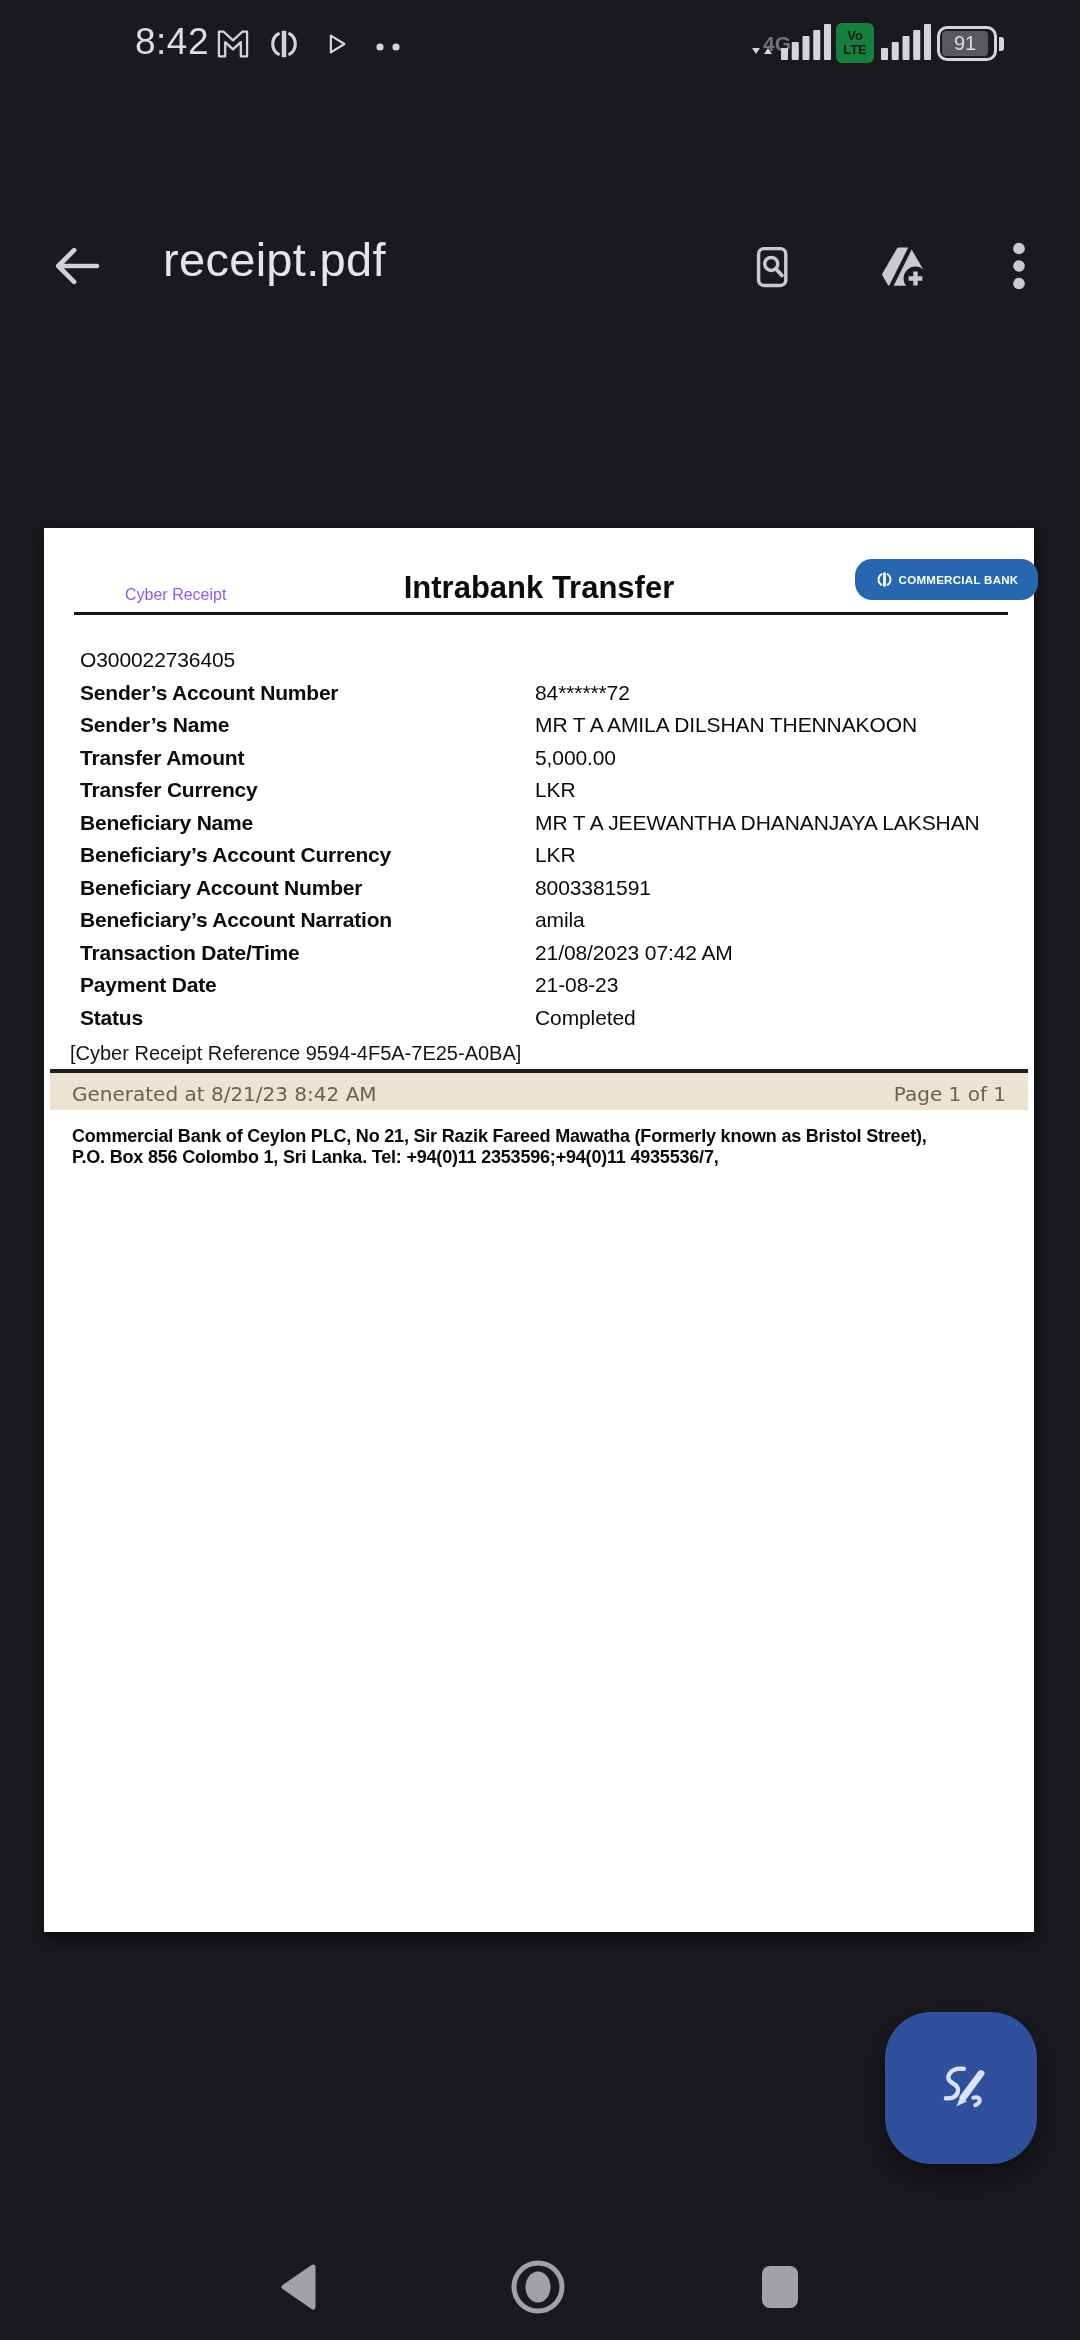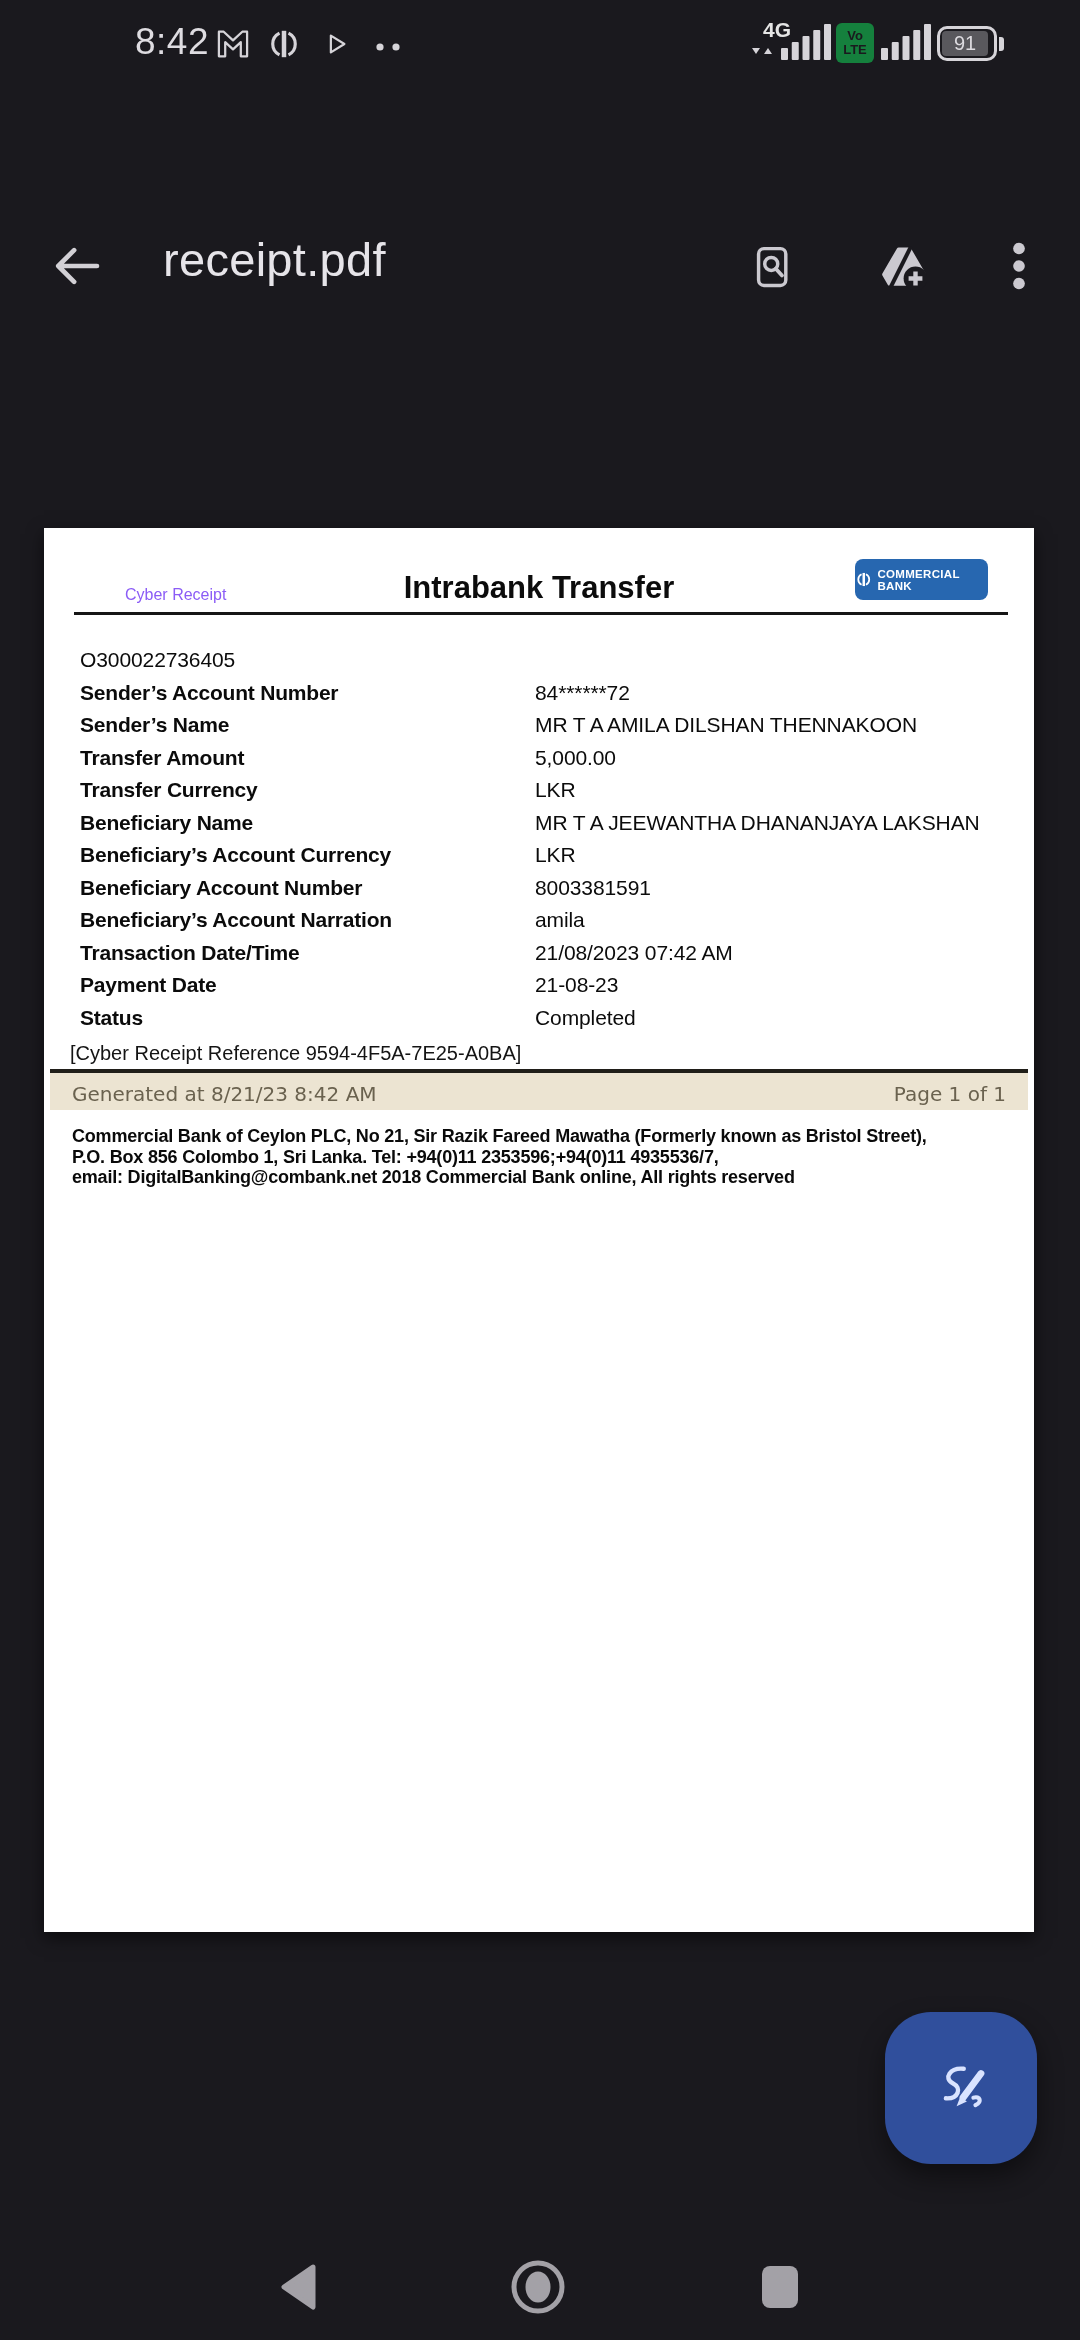--- a/index.html
+++ b/index.html
@@ -8,21 +8,21 @@
   .screen { position:absolute; inset:0;padding-left:12px; }
 
   
   .status-bar { position:absolute; left:0; top:0; width:1080px; height:88px; color:#d6d4d9; }
   .sb-time { position:absolute; left:135px; top:21px; font-size:37px; font-weight:500; letter-spacing:.5px; color:#dedce1; }
   .sb-ic { position:absolute; }
   .sb-gmail  { left:215px; top:29px; }
   .sb-cb     { left:266px; top:26px; }
   .sb-play   { left:322px; top:30px; }
   .sb-dots   { left:374px; top:39px; }
-  .sb-4g { position:absolute; left:763px; top:18px; font-size:21px; font-weight:700; color:#e5e5e5; }
+  .sb-4g { position:absolute; left:763px; top:32px; font-size:21px; font-weight:700; color:#737373; }
   .sb-arrows { position:absolute; left:750px; top:44px; }
   .sb-bars1 { position:absolute; left:781px; top:22px; }
   .sb-volte { position:absolute; left:836px; top:23px; width:38px; height:40px; background:#15803d; border-radius:6px; color:#1a191e; font-weight:700; font-size:13px; line-height:13.5px; text-align:center; padding-top:6px; }
   .sb-bars2 { position:absolute; left:881px; top:22px; }
   .sb-batt { position:absolute; left:937px; top:26px; display:flex; align-items:center; }
   .batt-body { width:60px; height:35px; border:3px solid #d6d4d9; border-radius:10px; padding:2px; }
   .batt-fill { width:46px; height:100%; background:#59585d; border-radius:4px; color:#dcdadf; font-size:20px; font-weight:500; display:flex; align-items:center; justify-content:center; }
   .batt-nub { width:5px; height:14px; background:#d6d4d9; border-radius:0 3px 3px 0; margin-left:2px; }
 
   
@@ -32,21 +32,21 @@
   .ab-title { position:absolute; left:163px; top:144px; font-size:47px; color:#e6e4e9; font-weight:400; letter-spacing:.3px; }
   .ab-search { left:749px; top:156px; }
   .ab-drive  { left:881px; top:156px; }
   .ab-more   { left:1004px; top:150px; }
 
   
   .viewer { position:absolute; left:0; top:260px; width:1080px; height:1950px; }
   .page { position:absolute; left:44px; top:268px; width:990px; height:1404px; background:#ffffff; box-shadow:0 6px 16px rgba(0,0,0,.55); color:#0b0b0b; }
   .doc-kind { position:absolute; left:81px; top:58px; font-size:16px; color:#8b5cf6; }
   .doc-title { position:absolute; left:0; right:0; top:42px; text-align:center; font-size:31px; font-weight:700; color:#0c0c0c; }
-  .bank-logo { position:absolute; left:811px; top:31px; width:133px; height:41px; background:#2767b0; border-radius:8px; display:flex; align-items:center; justify-content:center; gap:5px; color:#ffffff; }
+  .bank-logo { position:absolute; left:811px; top:31px; width:183px; height:41px; background:#2767b0; border-radius:17px; display:flex; align-items:center; justify-content:center; gap:5px; color:#ffffff; }
   .logo-text { font-size:11.5px; font-weight:700; letter-spacing:.3px; }
   .header-rule { position:absolute; left:30px; top:84px; width:934px; height:3px; background:#161616; }
 
   .fields { position:absolute; left:36px; top:116px; right:26px; }
   .frow { display:flex; height:32.5px; align-items:center; }
   .flabel { width:455px; flex:0 0 455px; font-size:21px; font-weight:700; letter-spacing:-.2px; }
   .fvalue { font-size:21px; letter-spacing:-.1px; }
 
   .doc-ref { position:absolute; left:26px; top:514px; font-size:20px; color:#141414; }
   .gen-bar { position:absolute; left:6px; top:541px; width:978px; height:41px; background:#ece4d2; border-top:4px solid #201e19; display:flex; align-items:center; justify-content:space-between; padding:4px 22px 0 22px; font-family:"DejaVu Sans", sans-serif; font-size:20px; color:#6a624f;gap:16px; }
@@ -247,21 +247,20 @@
       <div class="doc-ref">[Cyber Receipt Reference 9594-4F5A-7E25-A0BA]</div>
 
       <div class="gen-bar">
         <span>Generated at 8/21/23 8:42 AM</span>
         <span>Page 1 of 1</span>
       </div>
 
       <div class="doc-address">
         <div>Commercial Bank of Ceylon PLC, No 21, Sir Razik Fareed Mawatha (Formerly known as Bristol Street),</div>
         <div>P.O. Box 856 Colombo 1, Sri Lanka. Tel: +94(0)11 2353596;+94(0)11 4935536/7,</div>
-        <div>email: DigitalBanking@combank.net 2018 Commercial Bank online, All rights reserved</div>
       </div>
 
     </div>
   </div>
 
   <button class="fab">
     <svg width="66" height="66" viewBox="0 0 48 48" fill="none" stroke="#d9e3ff" stroke-linecap="round">
       <path d="M26 10 C16 9 11 17 18 20.5 C25 24 22 32 13 31.5" stroke-width="3.2"></path>
       <path d="M38.5 13.5 L25.5 31" stroke-width="5"></path>
       <polygon points="20.8,37.2 23.5,30.3 28.3,33.9" fill="#d9e3ff" stroke="none"></polygon>

